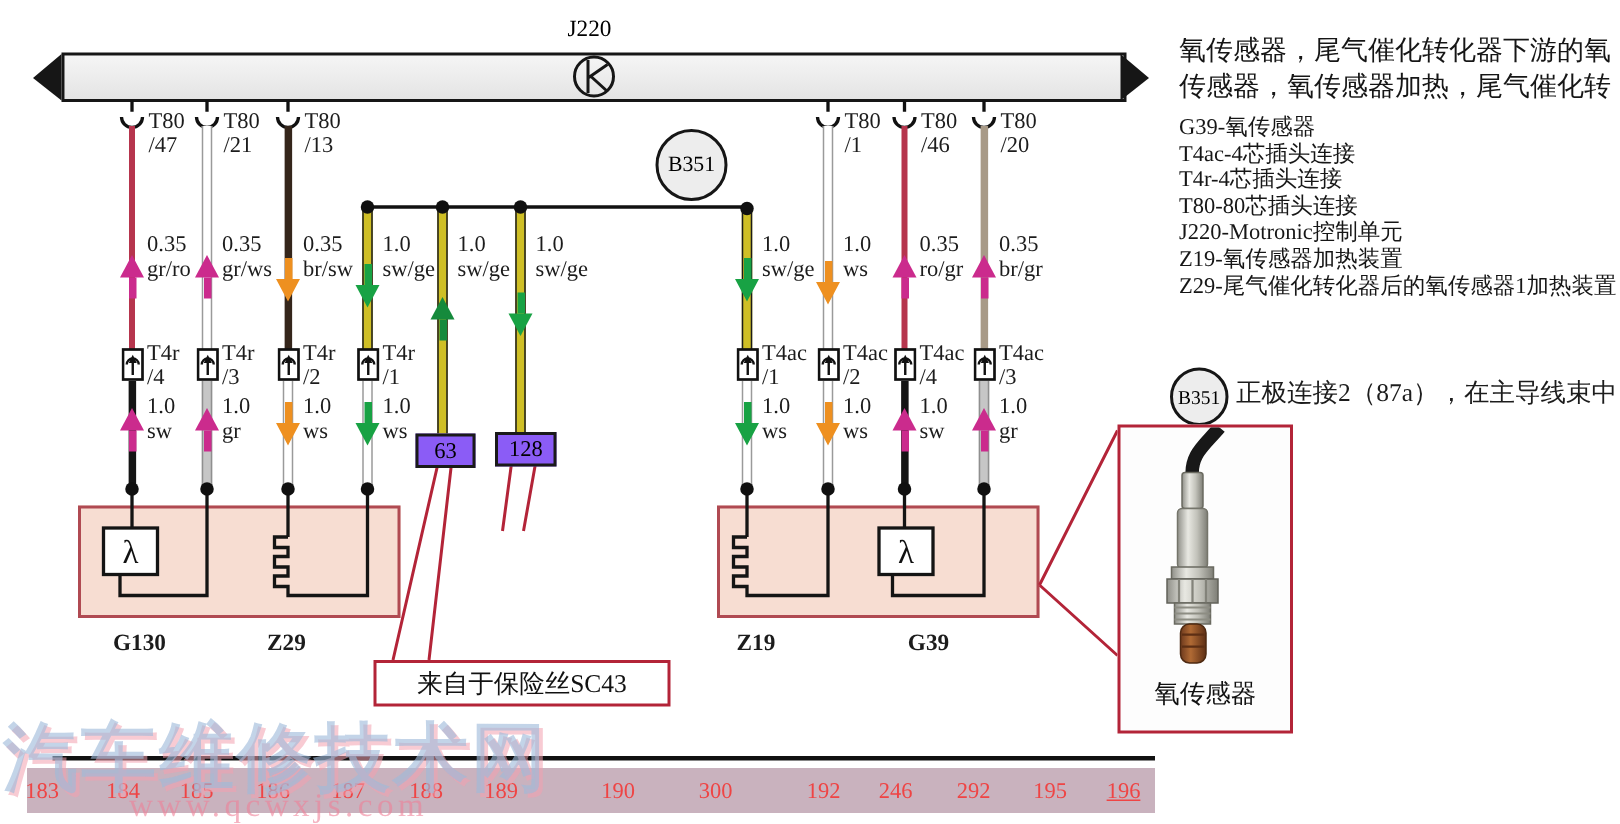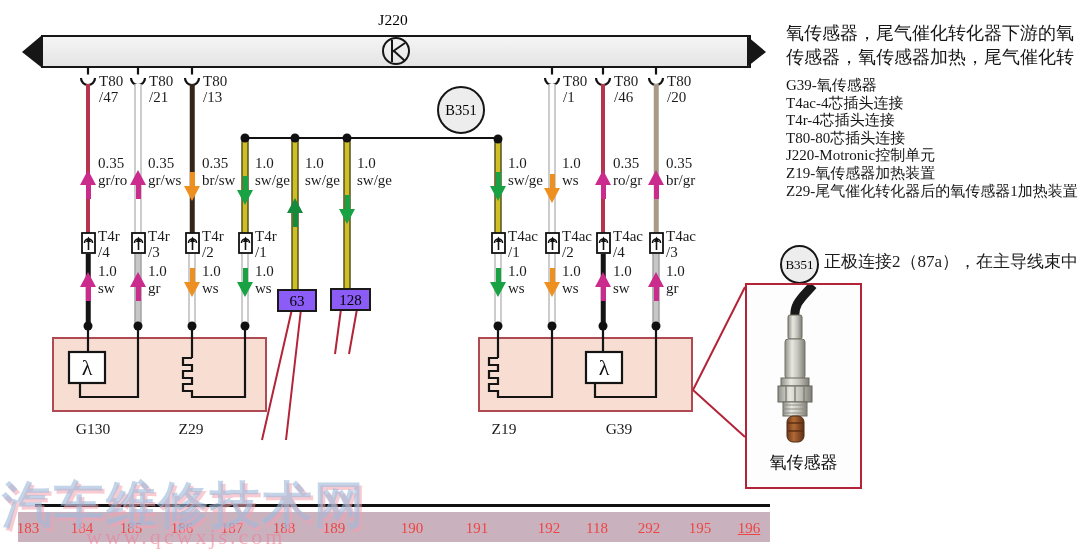--- a/index.html
+++ b/index.html
@@ -1,19 +1,19 @@
 <!DOCTYPE html>
 <html><head>
 <meta charset="utf-8">
 <style>
   html,body{margin:0;padding:0;background:#fff;}
   #page{position:relative;width:1080px;height:549px;background:#fff;overflow:hidden;
         font-family:"Liberation Serif","DejaVu Serif",serif;}
   .lbl{position:absolute;font-size:15px;color:#1c1c1c;white-space:nowrap;line-height:1;z-index:5;}
-  .cx{transform:translateX(-50%);}
+  .cx{transform:translateX(-50%);font-weight:bold;}
   
   #busbar{position:absolute;left:41px;top:35px;width:706px;height:29px;
           border:2.5px solid #161616;background:linear-gradient(#f5f5f5,#e4e4e4);z-index:1;}
   #bus-label{position:absolute;left:393px;top:11px;font-size:15.5px;transform:translateX(-50%);z-index:5;}
   
   .wire{position:absolute;transform:translateX(-50%);z-index:3;}
   .w-red{width:4px;background:#b6354d;}
   .w-white{width:5px;background:#ffffff;border-left:1.2px solid #9a9a9a;border-right:1.2px solid #9a9a9a;}
   .w-brown{width:4.5px;background:#35261b;}
   .w-yellow{width:7px;background:#cfbf25;border-left:1.6px solid #1c1c1c;border-right:1.6px solid #1c1c1c;box-sizing:border-box;}
@@ -107,20 +107,23 @@
   <div class="lbl cx" style="left:504px;top:421px;font-size:15.5px;">Z19</div>
   <div class="lbl cx" style="left:619px;top:421px;font-size:15.5px;">G39</div>
 
   <div class="nodebox" style="left:277px;top:289px;width:36px;height:19px;">
     <span>63</span>
   </div>
   <div class="nodebox" style="left:330px;top:288px;width:37px;height:19px;">
     <span>128</span>
   </div>
 
+  <div class="callout" style="left:249px;top:440px;width:194px;height:27px;">
+    <span>来自于保险丝SC43</span>
+  </div>
 
   <div id="legend">
     <div class="title-line">氧传感器，尾气催化转化器下游的氧</div>
     <div class="title-line">传感器，氧传感器加热，尾气催化转</div>
     <div style="height:8px"></div>
     <div class="legend-line">G39-氧传感器</div>
     <div class="legend-line">T4ac-4芯插头连接</div>
     <div class="legend-line">T4r-4芯插头连接</div>
     <div class="legend-line">T80-80芯插头连接</div>
     <div class="legend-line">J220-Motronic控制单元</div>
@@ -383,19 +386,19 @@
     <div class="lbl" style="left:666px;top:281px;">gr</div>
     <div class="dot" style="left:656px;top:326px;"></div>
     <div class="ruler-num" style="left:28px;">183</div>
     <div class="ruler-num" style="left:82px;">184</div>
     <div class="ruler-num" style="left:131px;">185</div>
     <div class="ruler-num" style="left:182px;">186</div>
     <div class="ruler-num" style="left:232px;">187</div>
     <div class="ruler-num" style="left:284px;">188</div>
     <div class="ruler-num" style="left:334px;">189</div>
     <div class="ruler-num" style="left:412px;">190</div>
-    <div class="ruler-num" style="left:477px;">191</div>
+    <div class="ruler-num" style="left:477px;">300</div>
     <div class="ruler-num" style="left:549px;">192</div>
-    <div class="ruler-num" style="left:597px;">118</div>
+    <div class="ruler-num" style="left:597px;">246</div>
     <div class="ruler-num" style="left:649px;">292</div>
     <div class="ruler-num" style="left:700px;">195</div>
     <div class="ruler-num" style="left:749px;text-decoration:underline;">196</div>
   </div>
 
 </body></html>

